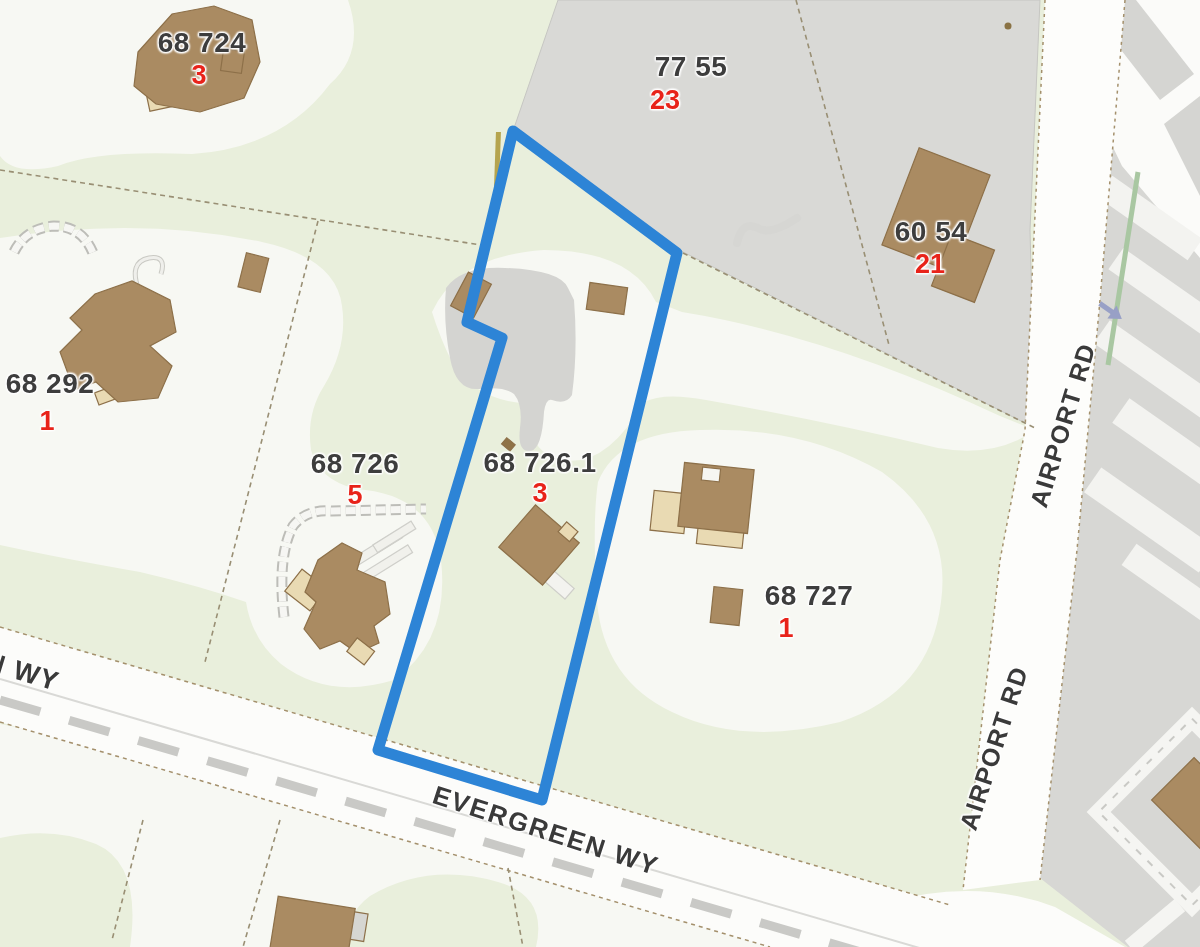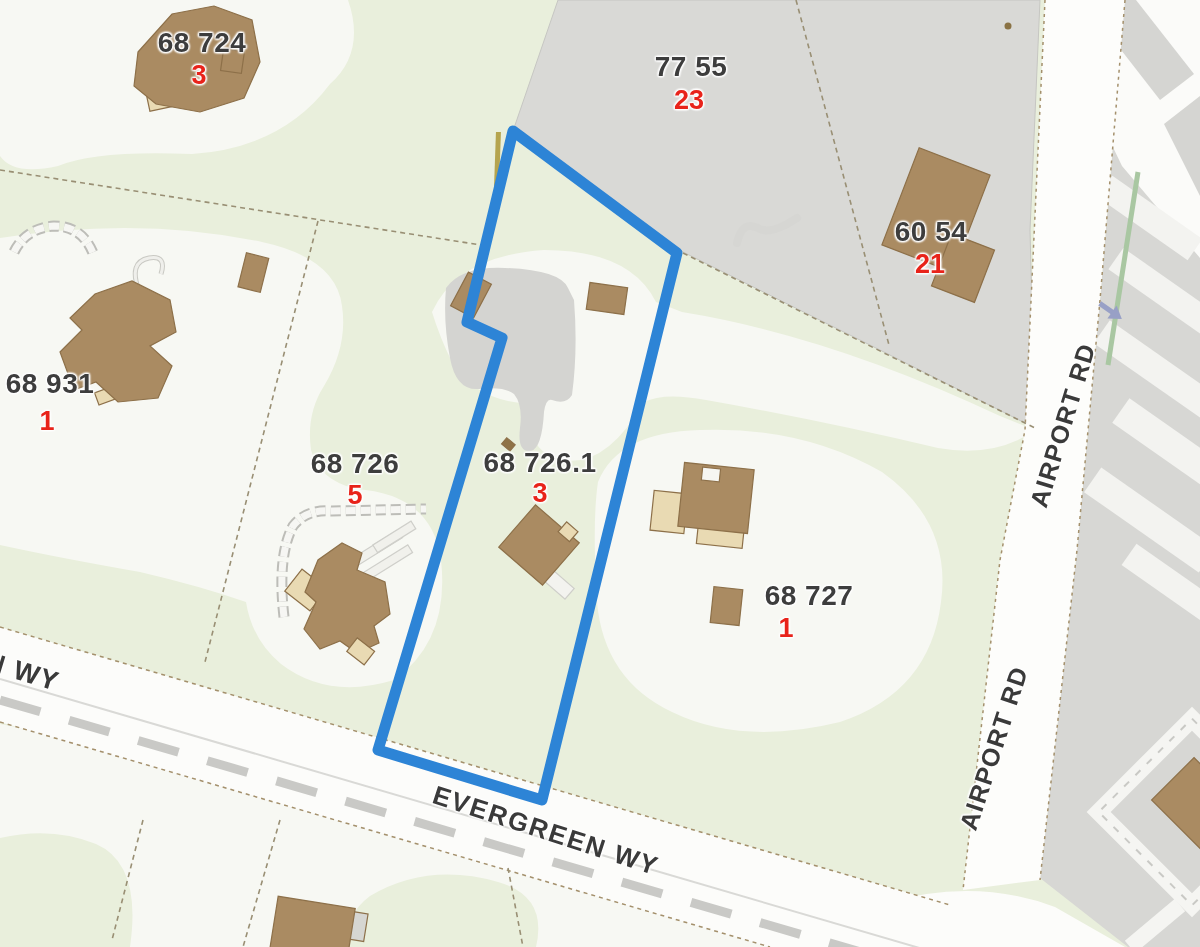--- a/index.html
+++ b/index.html
@@ -156,26 +156,26 @@
   </g>
   <circle cx="1008" cy="26" r="3.5" fill="#8a7244"></circle>
 
   <path d="M513,131 L677,253 L542,800 L378,750 L502,338 L467,322 Z" fill="none" stroke="#2d84d6" stroke-width="11" stroke-linejoin="round"></path>
 </svg>
 
   <div class="lbl" style="left:202px;top:43px;transform:translate(-50%,-50%);">68 724</div>
   <div class="cnt" style="left:199px;top:75px;transform:translate(-50%,-50%);">3</div>
 
   <div class="lbl" style="left:691px;top:67px;transform:translate(-50%,-50%);">77 55</div>
-  <div class="cnt" style="left:689px;top:100px;transform:translate(-50%,-50%);">23</div>
+  <div class="cnt" style="left:665px;top:100px;transform:translate(-50%,-50%);">23</div>
 
   <div class="lbl" style="left:931px;top:232px;transform:translate(-50%,-50%);">60 54</div>
   <div class="cnt" style="left:930px;top:264px;transform:translate(-50%,-50%);">21</div>
 
-  <div class="lbl" style="left:50px;top:384px;transform:translate(-50%,-50%);">68 931</div>
+  <div class="lbl" style="left:50px;top:384px;transform:translate(-50%,-50%);">68 292</div>
   <div class="cnt" style="left:47px;top:421px;transform:translate(-50%,-50%);">1</div>
 
   <div class="lbl" style="left:355px;top:464px;transform:translate(-50%,-50%);text-align:right;">68 726</div>
   <div class="cnt" style="left:355px;top:495px;transform:translate(-50%,-50%);">5</div>
 
   <div class="lbl" style="left:540px;top:463px;transform:translate(-50%,-50%);">68 726.1</div>
   <div class="cnt" style="left:540px;top:493px;transform:translate(-50%,-50%);">3</div>
 
   <div class="lbl" style="left:789px;top:596px;transform:translate(-50%,-50%);margin-left:20px;">68 727</div>
   <div class="cnt" style="left:786px;top:628px;transform:translate(-50%,-50%);">1</div>

